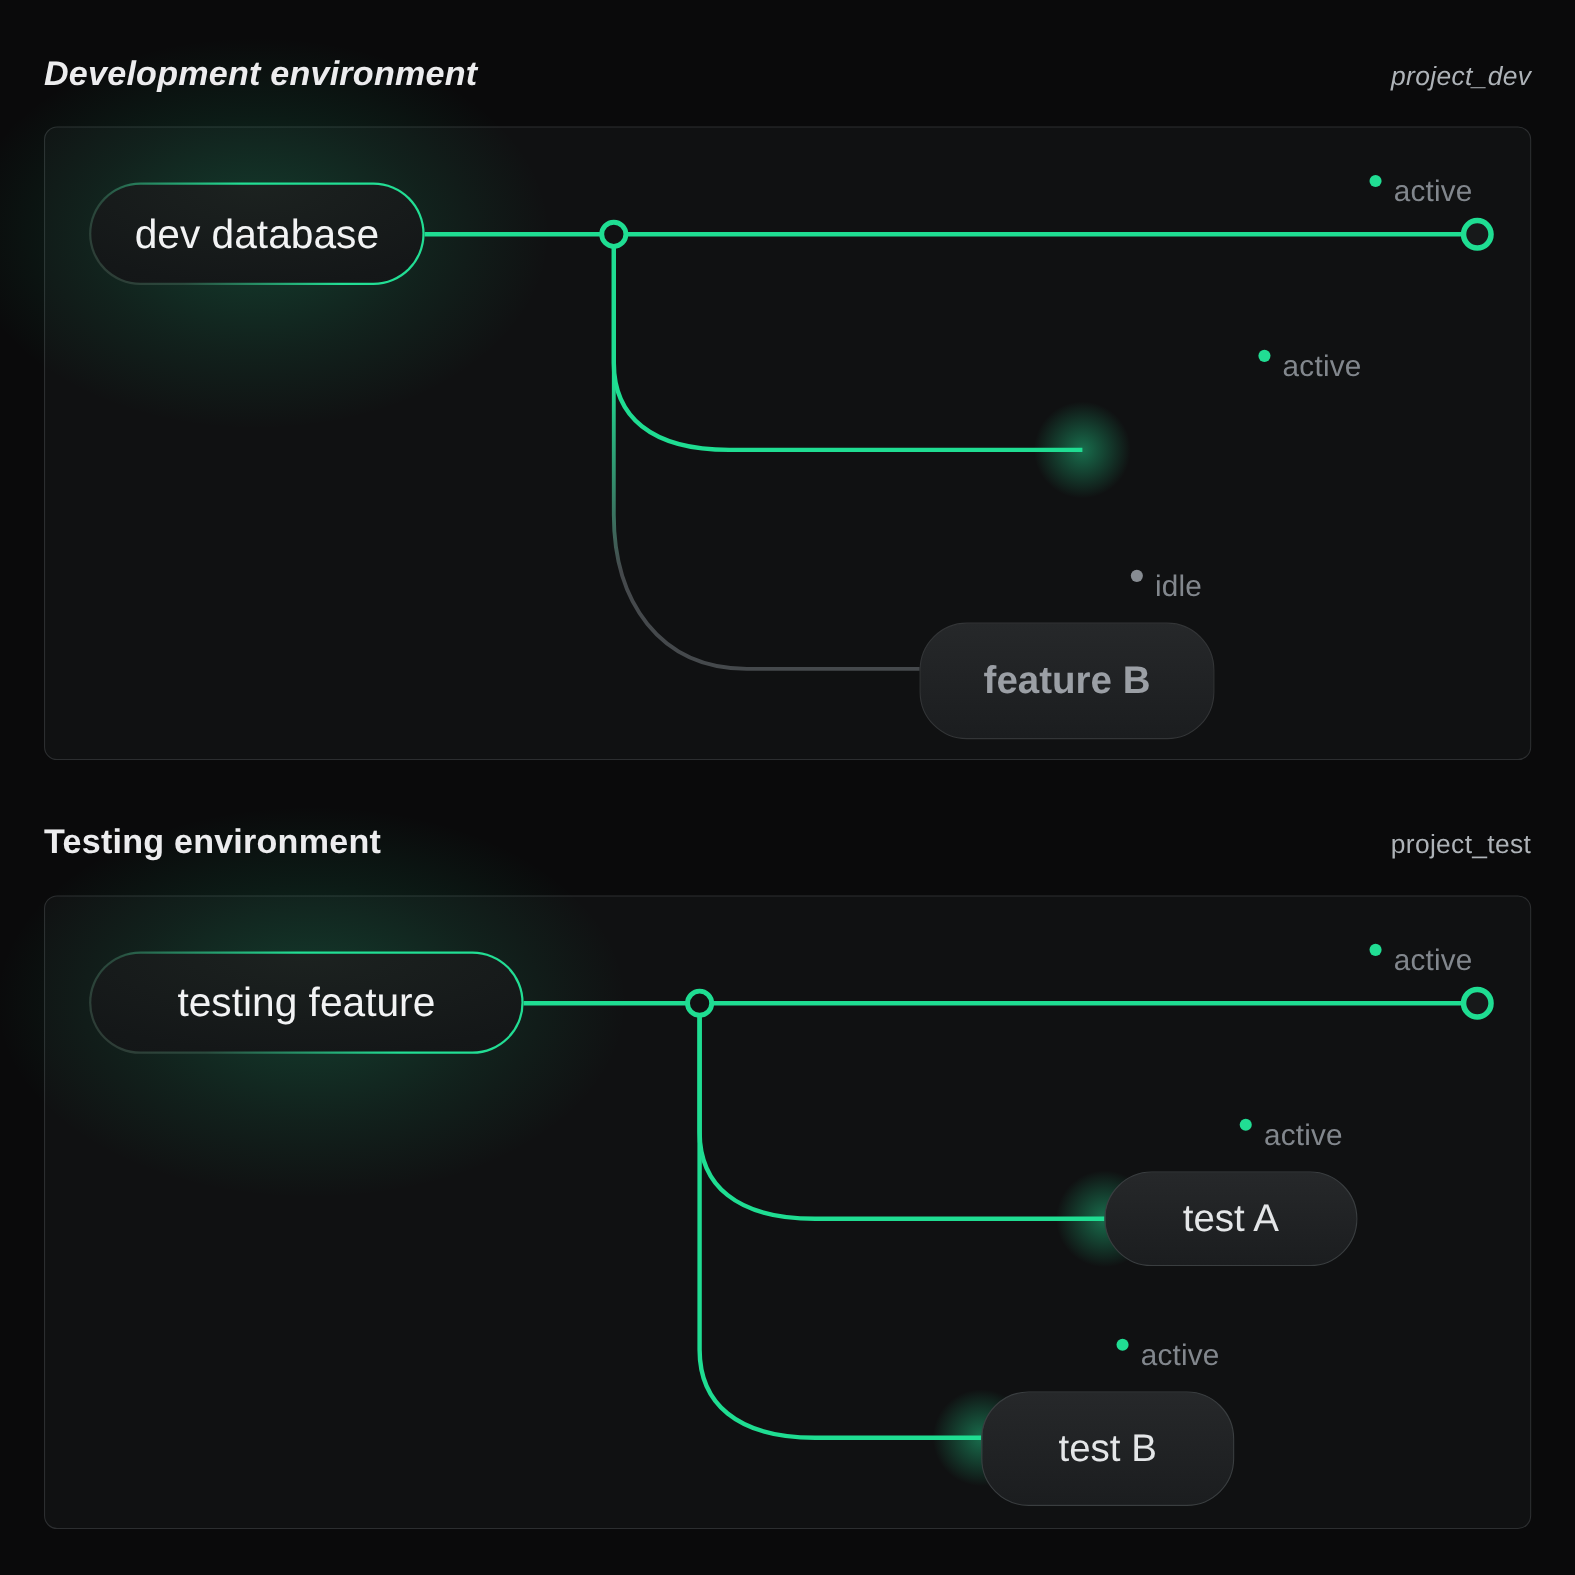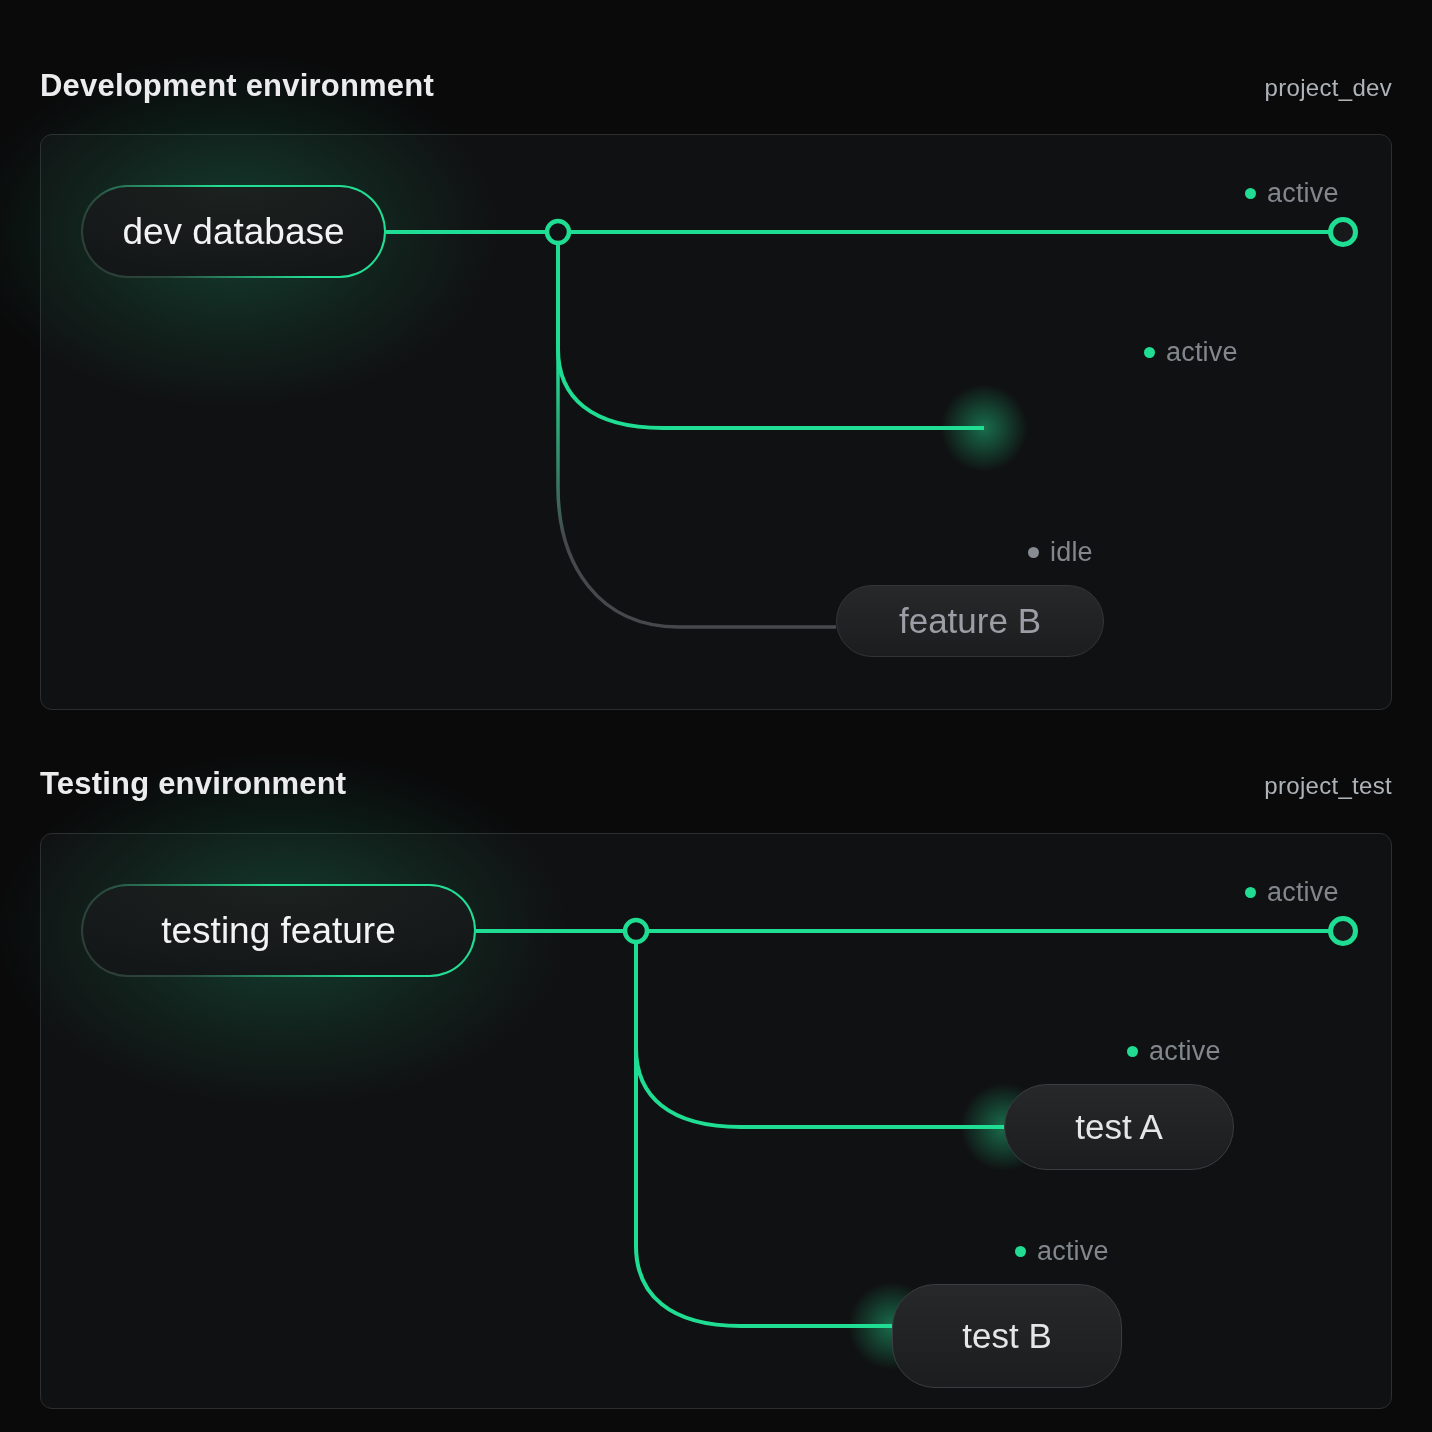--- a/index.html
+++ b/index.html
@@ -9,21 +9,21 @@
     background: #0a0a0b;
     font-family: "Liberation Sans", sans-serif;
     padding: 0 40px;
     overflow: hidden;
     position: relative;
   }
   .section-header {
     display: flex; justify-content: space-between; align-items: baseline;
     position: relative; z-index: 3;
   }
-  .section-header.first { padding-top: 68px; margin-bottom: 30px; }
+  .section-header.first { padding-top: 49px; margin-bottom: 30px; font-style: italic; }
   .section-header.second { padding-top: 56px; margin-bottom: 31px; }
   .env-title {
     font-size: 31px; font-weight: 700; color: #ececee; letter-spacing: 0.2px;
   }
   .project-label {
     font-size: 24px; font-weight: 400; color: #aeb3b8; letter-spacing: 0.3px;
   }
   .panel {
     position: relative;
     width: 1352px; height: 576px;
@@ -58,21 +58,21 @@
     border: 1px solid #3a3e40;
     background: linear-gradient(180deg, #26282a 0%, #1b1d1f 100%);
     font-size: 35px; color: #e4e6e8;
   }
   .branch-pill.idle {
     border-color: #333537;
     color: #9b9fa5;
   }
   .status {
     position: absolute; z-index: 2;
-    display: flex; align-items: center; gap: 11px;
+    display: flex; align-items: flex-start; gap: 11px;
     font-size: 27px; color: #82878d; letter-spacing: 0.2px;
   }
   .status .dot {
     width: 11px; height: 11px; border-radius: 50%;
     background: #21dd93;
   }
   .status .dot.idle { background: #878c92; }
 </style>
 </head>
 <body>
@@ -117,21 +117,21 @@
 
     <div class="status" style="left:1103px; top:202px;">
       <span class="dot"></span>
       <span>active</span>
     </div>
 
     <div class="status" style="left:987px; top:402px;gap:11px;">
       <span class="dot idle"></span>
       <span>idle</span>
     </div>
-    <div class="pill branch-pill idle" style="left:795px; top:450px; width:268px; height:72px;">
+    <div class="pill branch-pill idle" style="left:795px; top:450px; width:268px; height:106px;font-weight:bold;">
       <span>feature B</span>
     </div>
   </div>
 
   <div class="section-header second">
     <div class="env-title">Testing environment</div>
     <div class="project-label">project_test</div>
   </div>
 
   <div class="panel">

